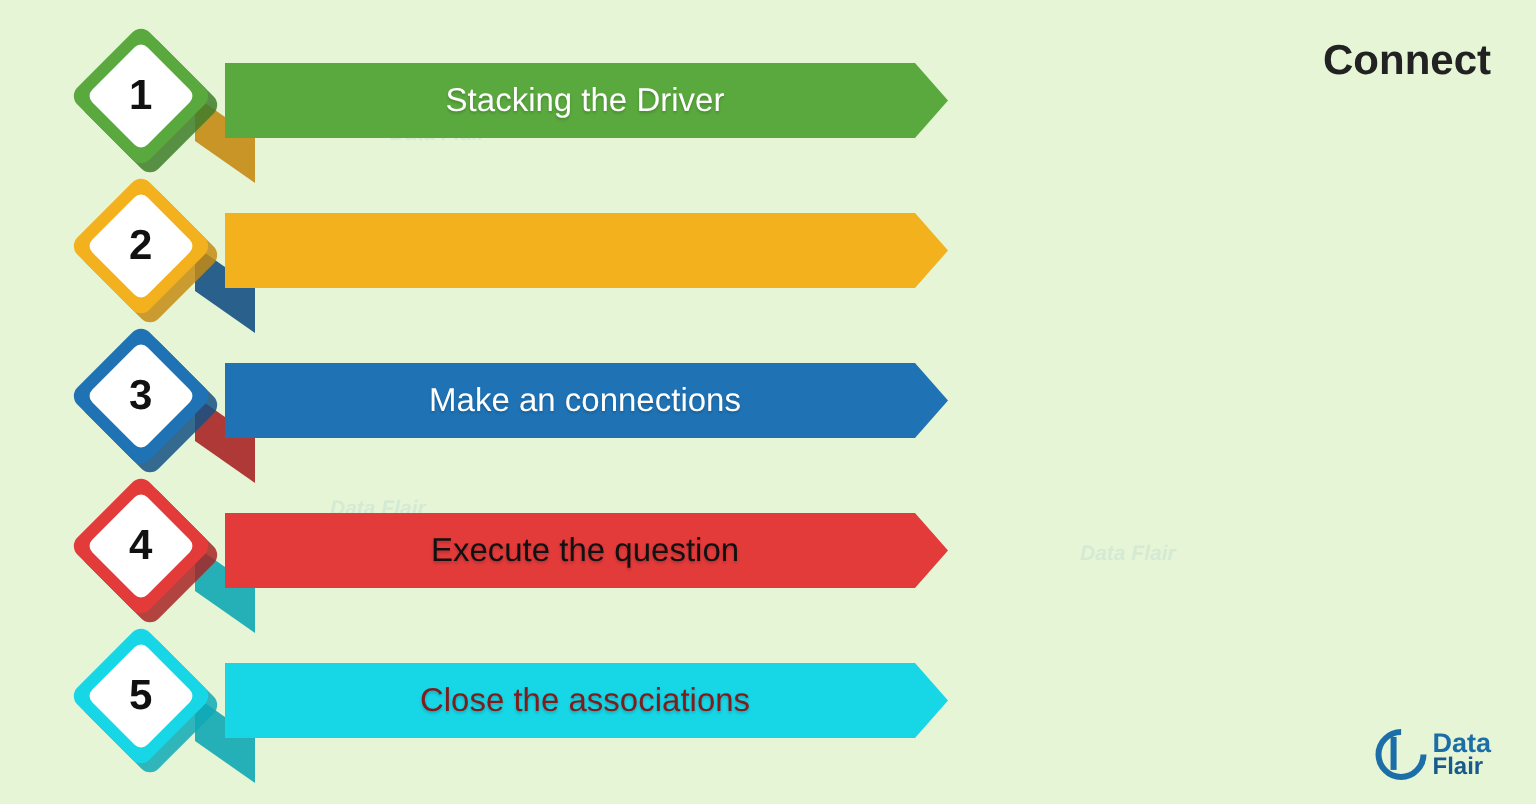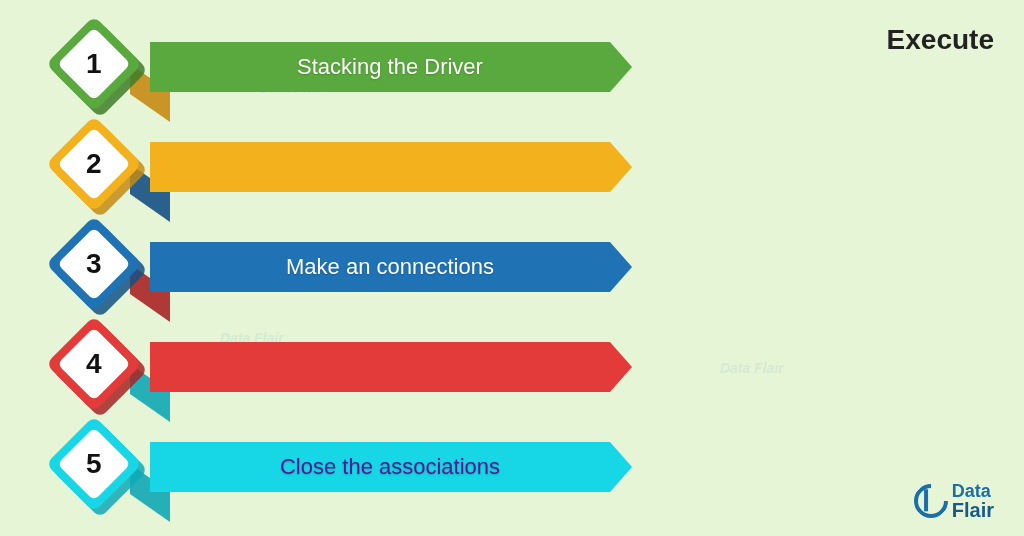--- a/index.html
+++ b/index.html
@@ -148,31 +148,31 @@
   position: absolute;
   left: 8px;
   top: -2px;
   width: 4px;
   height: 22px;
   background: #1c6ea8;
   transform: rotate(45deg);
 }
 .logo-text { line-height: 1; }
 .logo-text .t1 { font-weight: bold; color: #1c6ea8; font-size: 18px; }
-.logo-text .t2 { font-weight: bold; color: #185a8c; font-size: 20px; }
+.logo-text .t2 { font-weight: bold; color: #185a8c; font-size: 16px; }
 </style>
 </head>
 <body>
 
 <div class="wm" style="left:260px;top:80px">Data Flair</div>
 <div class="wm" style="left:220px;top:330px">Data Flair</div>
 <div class="wm" style="left:720px;top:360px">Data Flair</div>
 
 <div class="title-block">
-  <div>Execute</div>
+  <div>Connect</div>
 </div>
 
 <div class="steps" id="steps">
     <div class="step-row">
     <div class="tail" style="background:#c48b13"></div>
     <div class="banner">
       <div class="banner-body" style="background:#5aa93e"></div>
       <div class="banner-arrow" style="border-left:22px solid #5aa93e"></div>
       <span class="banner-text" style="color:#fff">Stacking the Driver</span>
     </div>
@@ -214,36 +214,37 @@
           <span class="diamond-num">3</span>
         </div>
       </div>
     </div>
   </div>
     <div class="step-row">
     <div class="tail" style="background:#0fa9b5"></div>
     <div class="banner">
       <div class="banner-body" style="background:#e33a3a"></div>
       <div class="banner-arrow" style="border-left:22px solid #e33a3a"></div>
+      <span class="banner-text" style="color:#111">Execute the question</span>
     </div>
     <div class="diamond-wrap">
       <div class="diamond-shadow" style="background:#a82525"></div>
       <div class="diamond-outer" style="background:#e33a3a">
         <div class="diamond-inner">
           <span class="diamond-num">4</span>
         </div>
       </div>
     </div>
   </div>
     <div class="step-row">
     <div class="tail" style="background:#0fa9b5"></div>
     <div class="banner">
       <div class="banner-body" style="background:#17d6e6"></div>
       <div class="banner-arrow" style="border-left:22px solid #17d6e6"></div>
-      <span class="banner-text" style="color:#4c1d95">Close the associations</span>
+      <span class="banner-text" style="color:#7f1d1d">Close the associations</span>
     </div>
     <div class="diamond-wrap">
       <div class="diamond-shadow" style="background:#0fa9b5"></div>
       <div class="diamond-outer" style="background:#17d6e6">
         <div class="diamond-inner">
           <span class="diamond-num">5</span>
         </div>
       </div>
     </div>
   </div>

